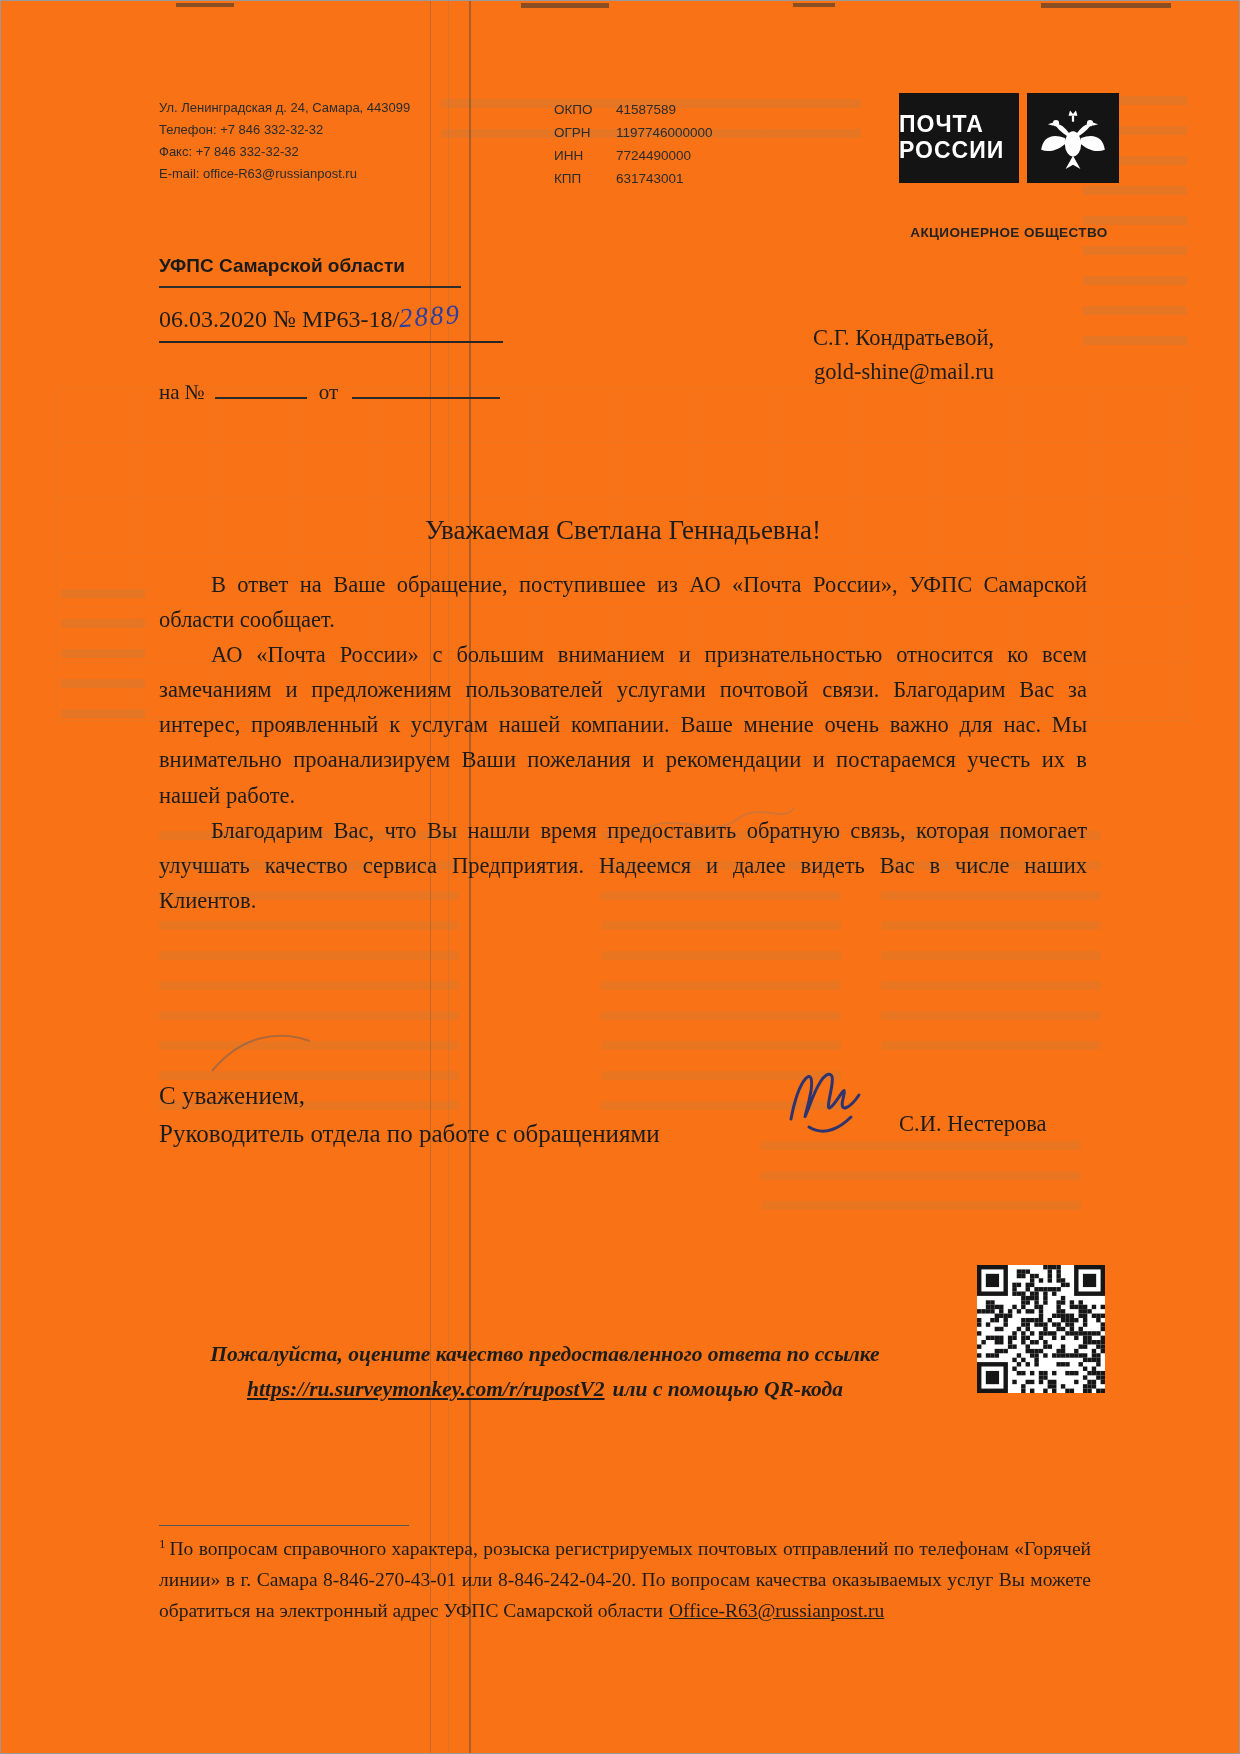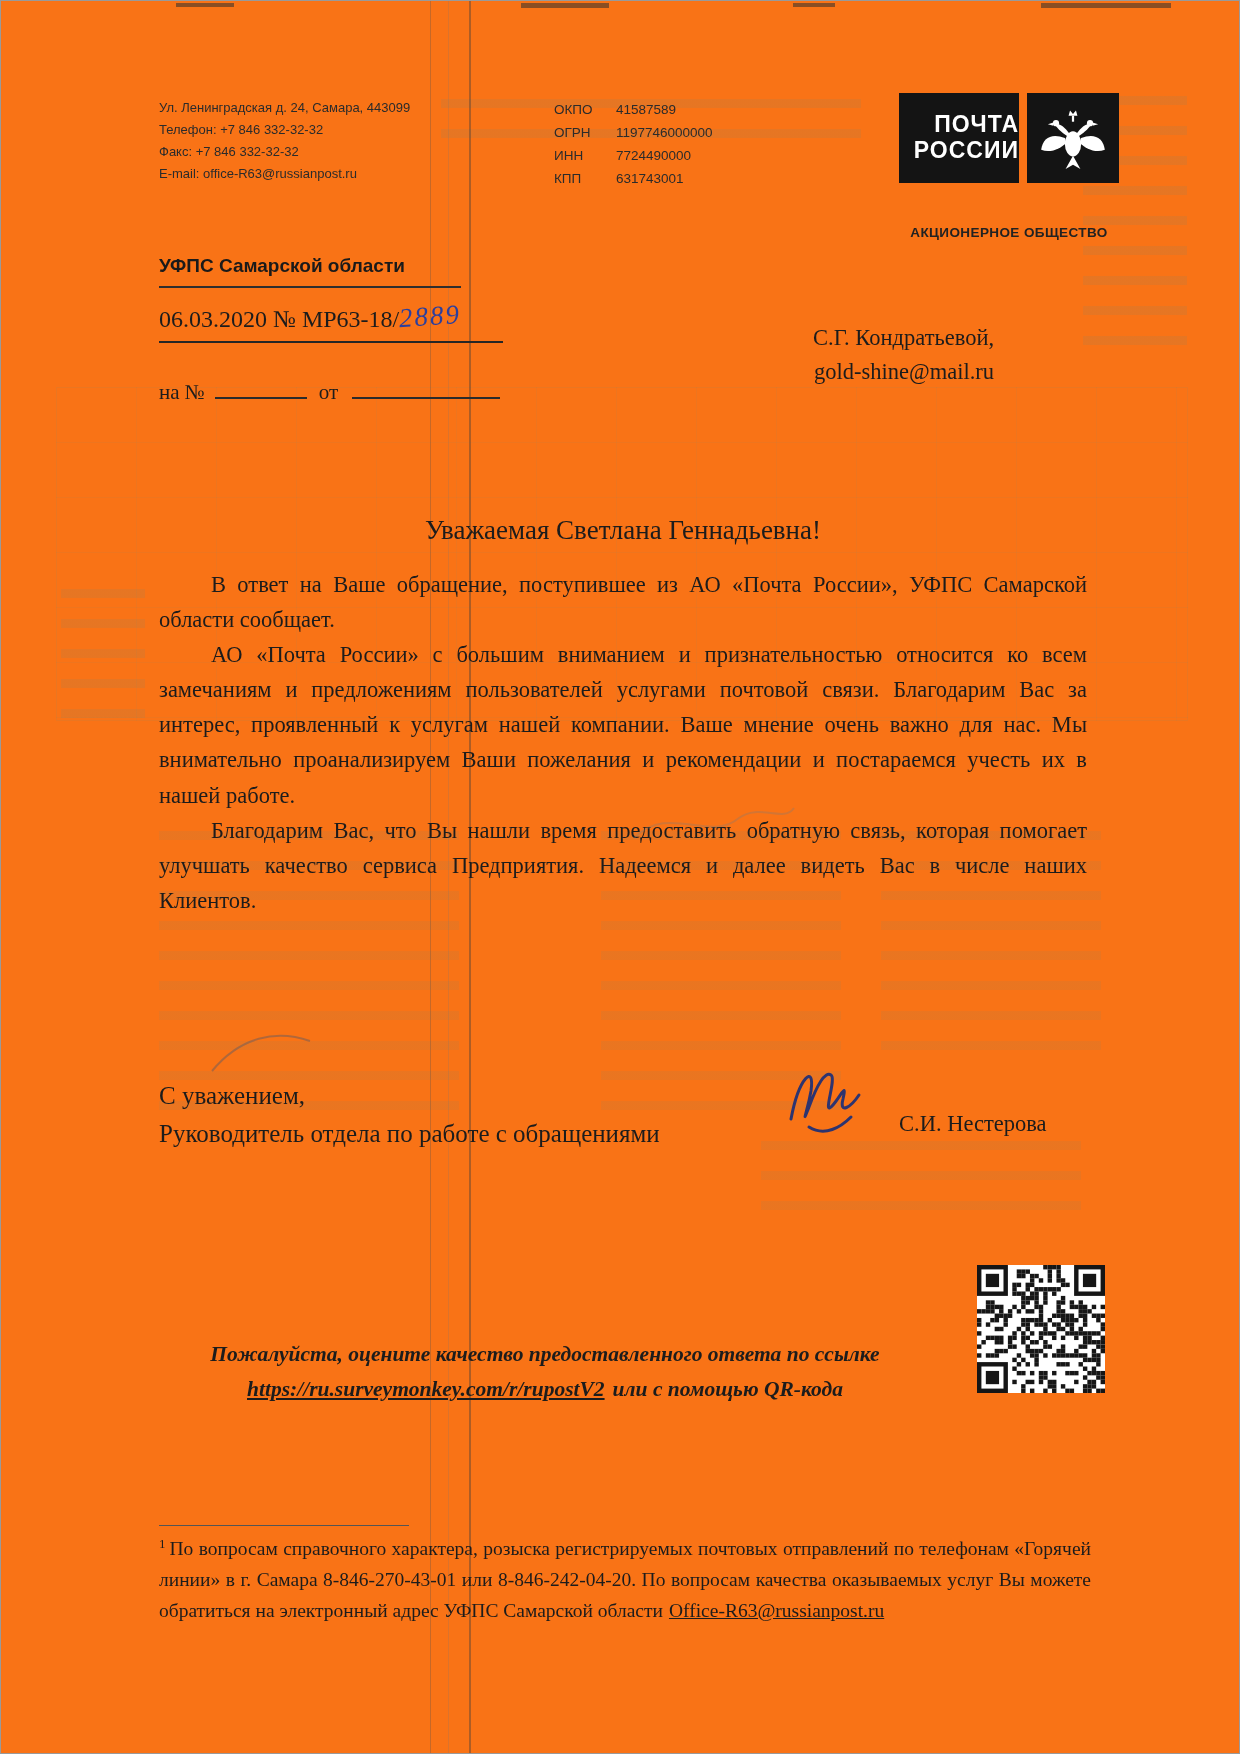--- a/index.html
+++ b/index.html
@@ -7,21 +7,21 @@
         border:1px solid #9a9a9a;box-sizing:border-box;overflow:hidden;
         font-family:"Liberation Serif",serif;color:#1c1c1c;}
   
   .addr{position:absolute;left:158px;top:96px;font-family:"Liberation Sans",sans-serif;
         font-size:13px;line-height:1.7;color:#2b2b2b;}
   .codes{position:absolute;left:553px;top:98px;font-family:"Liberation Sans",sans-serif;
         font-size:13.5px;line-height:1.7;color:#2b2b2b;}
   .codes .row{display:flex;gap:16px;}
   .codes .lbl{min-width:46px;}
   .logo-box{position:absolute;left:898px;top:92px;width:120px;height:90px;background:#141414;
-        color:#fff;display:flex;flex-direction:column;align-items:flex-end;justify-content:center;
+        color:#fff;display:flex;flex-direction:column;align-items:flex-start;justify-content:center;
         font-family:"Liberation Sans",sans-serif;font-weight:bold;font-size:23px;
         letter-spacing:1px;line-height:1.12;}
   .eagle-box{position:absolute;left:1026px;top:92px;width:92px;height:90px;background:#141414;
         display:flex;align-items:center;justify-content:center;}
   .logo-subtitle{position:absolute;left:898px;top:224px;width:220px;text-align:center;
         font-family:"Liberation Sans",sans-serif;font-weight:bold;font-size:13.5px;
         letter-spacing:.4px;color:#222;}
   .org-name{position:absolute;left:158px;top:212px;width:302px;
         font-family:"Liberation Sans",sans-serif;font-weight:bold;font-size:19px;
         padding-bottom:9px;border-bottom:2px solid #2e2e2e;color:#1a1a1a;margin-top:42px;}

